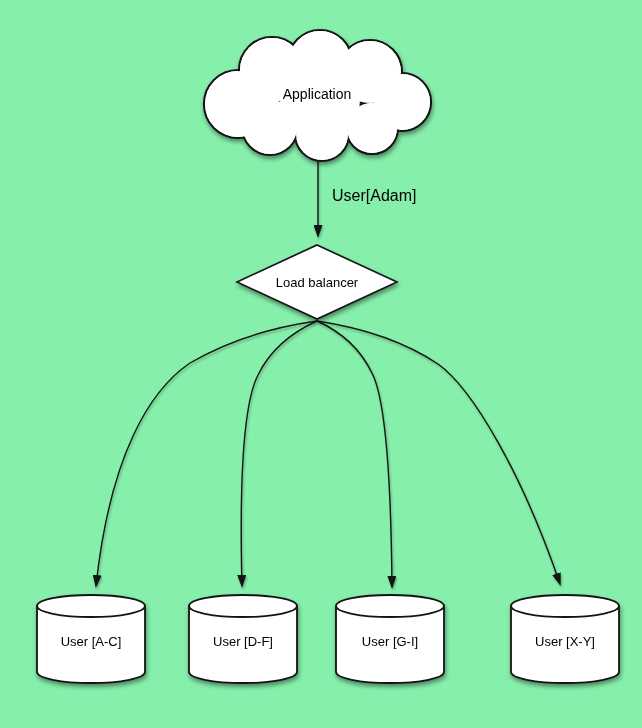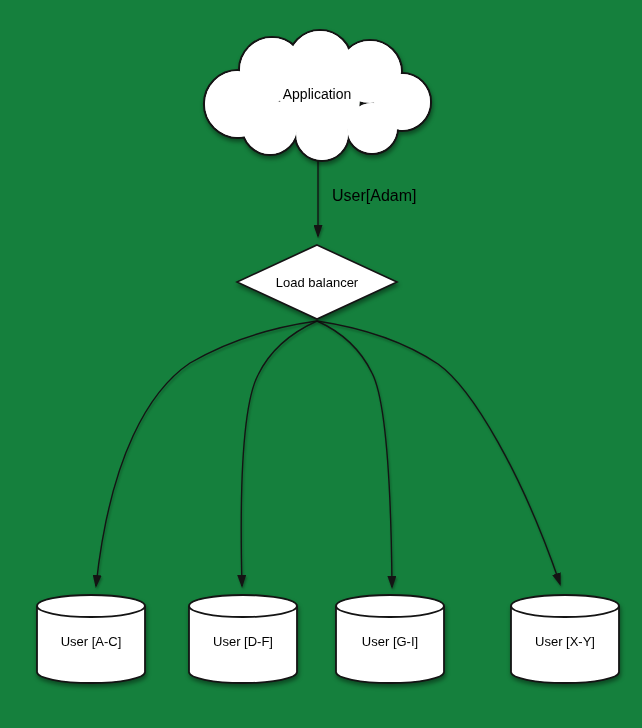--- a/index.html
+++ b/index.html
@@ -4,21 +4,21 @@
 <style>
   html, body {
     margin: 0;
     padding: 0;
     background: #ffffff;
   }
   .canvas {
     position: relative;
     width: 642px;
     height: 728px;
-    background: #15803d;
+    background: #86efac;
     font-family: "Liberation Sans", sans-serif;
     overflow: hidden;
   }
   svg { display: block; }
 
   .edge-line {
     fill: none;
     stroke: #141414;
     stroke-width: 1.4;
   }

